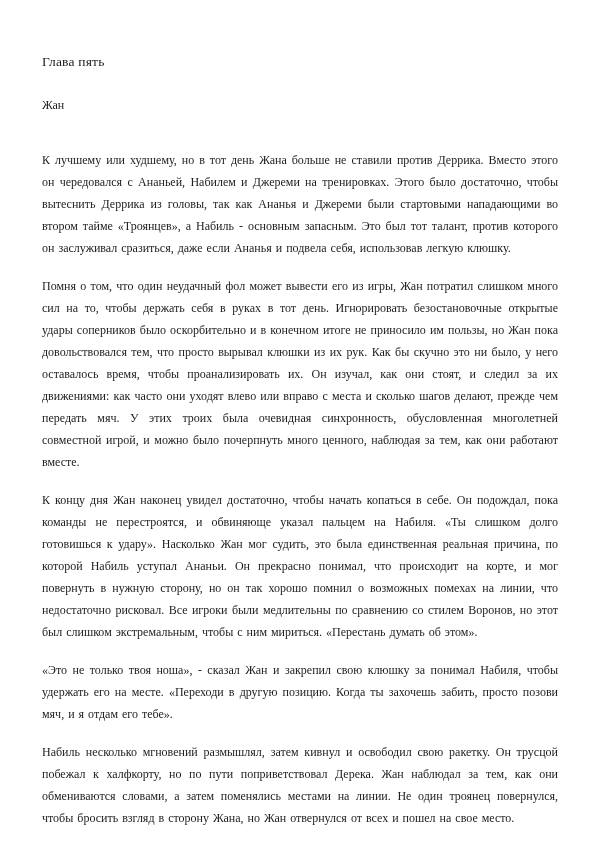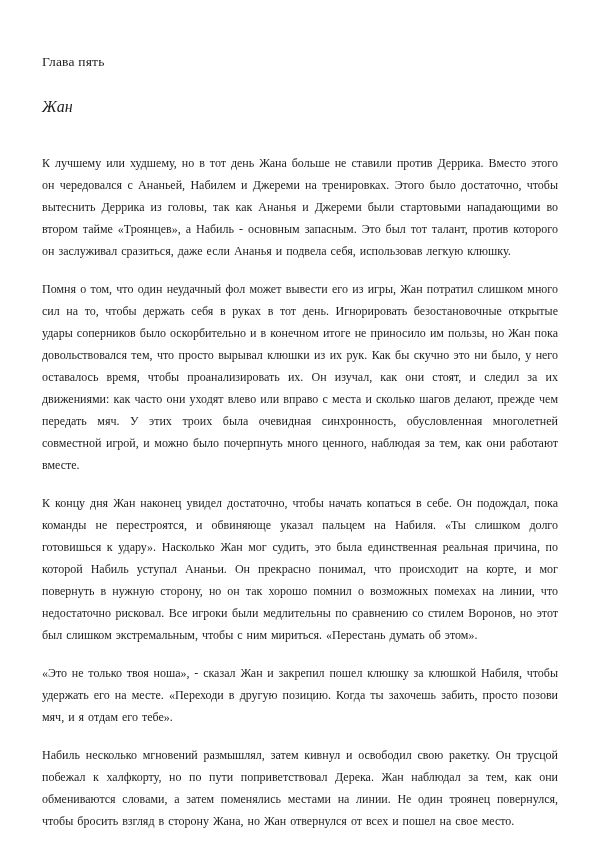--- a/index.html
+++ b/index.html
@@ -21,22 +21,21 @@
     font-family: "Liberation Serif", "DejaVu Serif", serif;
     color: #1c1c1c;
   }
   .chapter-title {
     font-size: 13.5px;
     font-weight: normal;
     margin: 0 0 28px 0;
     letter-spacing: 0.2px;
   }
   .chapter-subtitle {
-    font-size: 16px;
-    font-style: italic;
+    font-size: 12px;
     margin: 0 0 36px 0;
   }
   .body-text p {
     font-size: 12px;
     line-height: 22px;
     text-align: justify;
     margin: 0 0 16px 0;
     word-spacing: 1px;
   }
   .body-text p:last-child {
@@ -48,16 +47,16 @@
 
 <div class="page">
   <h1 class="chapter-title">Глава пять</h1>
 
   <div class="chapter-subtitle">Жан</div>
 
   <div class="body-text">
     <p>К лучшему или худшему, но в тот день Жана больше не ставили против Деррика. Вместо этого он чередовался с Ананьей, Набилем и Джереми на тренировках. Этого было достаточно, чтобы вытеснить Деррика из головы, так как Ананья и Джереми были стартовыми нападающими во втором тайме «Троянцев», а Набиль - основным запасным. Это был тот талант, против которого он заслуживал сразиться, даже если Ананья и подвела себя, использовав легкую клюшку.</p>
     <p>Помня о том, что один неудачный фол может вывести его из игры, Жан потратил слишком много сил на то, чтобы держать себя в руках в тот день. Игнорировать безостановочные открытые удары соперников было оскорбительно и в конечном итоге не приносило им пользы, но Жан пока довольствовался тем, что просто вырывал клюшки из их рук. Как бы скучно это ни было, у него оставалось время, чтобы проанализировать их. Он изучал, как они стоят, и следил за их движениями: как часто они уходят влево или вправо с места и сколько шагов делают, прежде чем передать мяч. У этих троих была очевидная синхронность, обусловленная многолетней совместной игрой, и можно было почерпнуть много ценного, наблюдая за тем, как они работают вместе.</p>
     <p>К концу дня Жан наконец увидел достаточно, чтобы начать копаться в себе. Он подождал, пока команды не перестроятся, и обвиняюще указал пальцем на Набиля. «Ты слишком долго готовишься к удару». Насколько Жан мог судить, это была единственная реальная причина, по которой Набиль уступал Ананьи. Он прекрасно понимал, что происходит на корте, и мог повернуть в нужную сторону, но он так хорошо помнил о возможных помехах на линии, что недостаточно рисковал. Все игроки были медлительны по сравнению со стилем Воронов, но этот был слишком экстремальным, чтобы с ним мириться. «Перестань думать об этом».</p>
-    <p>«Это не только твоя ноша», - сказал Жан и закрепил пошел клюшку за клюшкой Набиля, чтобы удержать его на месте. «Переходи в другую позицию. Когда ты захочешь забить, просто позови мяч, и я отдам его тебе».</p>
+    <p>«Это не только твоя ноша», - сказал Жан и закрепил свою клюшку за понимал Набиля, чтобы удержать его на месте. «Переходи в другую позицию. Когда ты захочешь забить, просто позови мяч, и я отдам его тебе».</p>
     <p>Набиль несколько мгновений размышлял, затем кивнул и освободил свою ракетку. Он трусцой побежал к халфкорту, но по пути поприветствовал Дерека. Жан наблюдал за тем, как они обмениваются словами, а затем поменялись местами на линии. Не один троянец повернулся, чтобы бросить взгляд в сторону Жана, но Жан отвернулся от всех и пошел на свое место.</p>
   </div>
 </div>
 
 </body></html>

